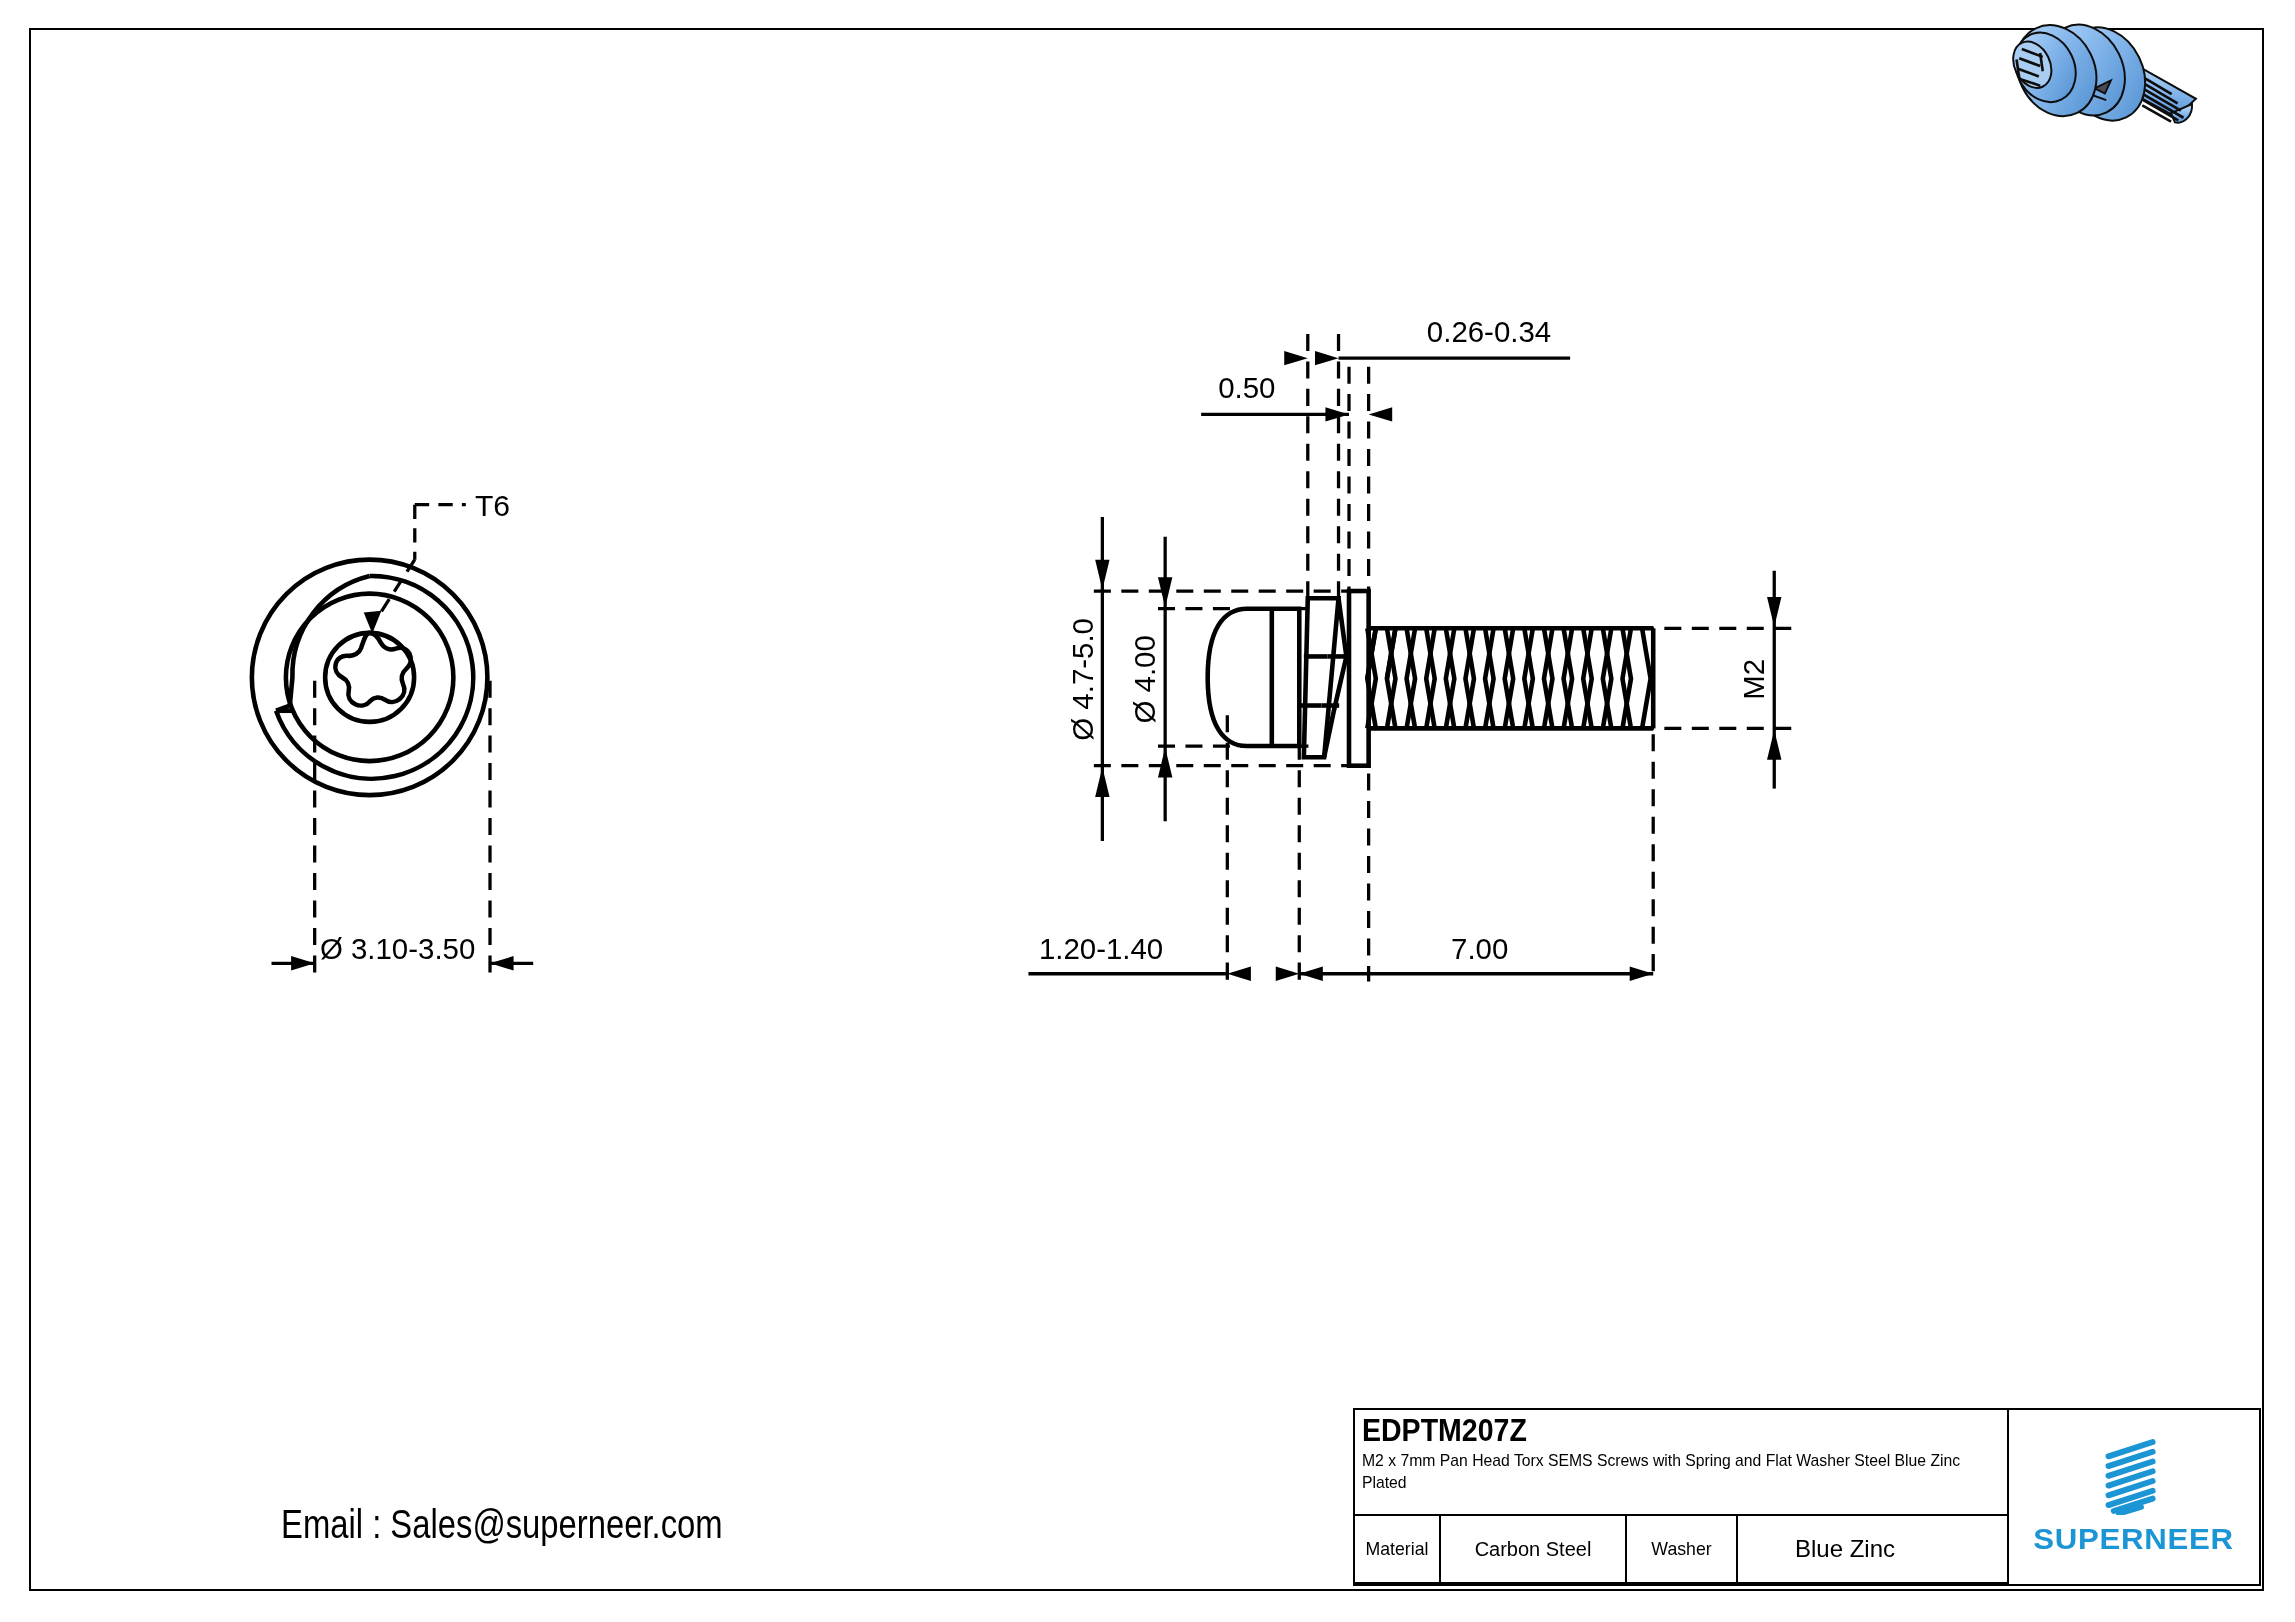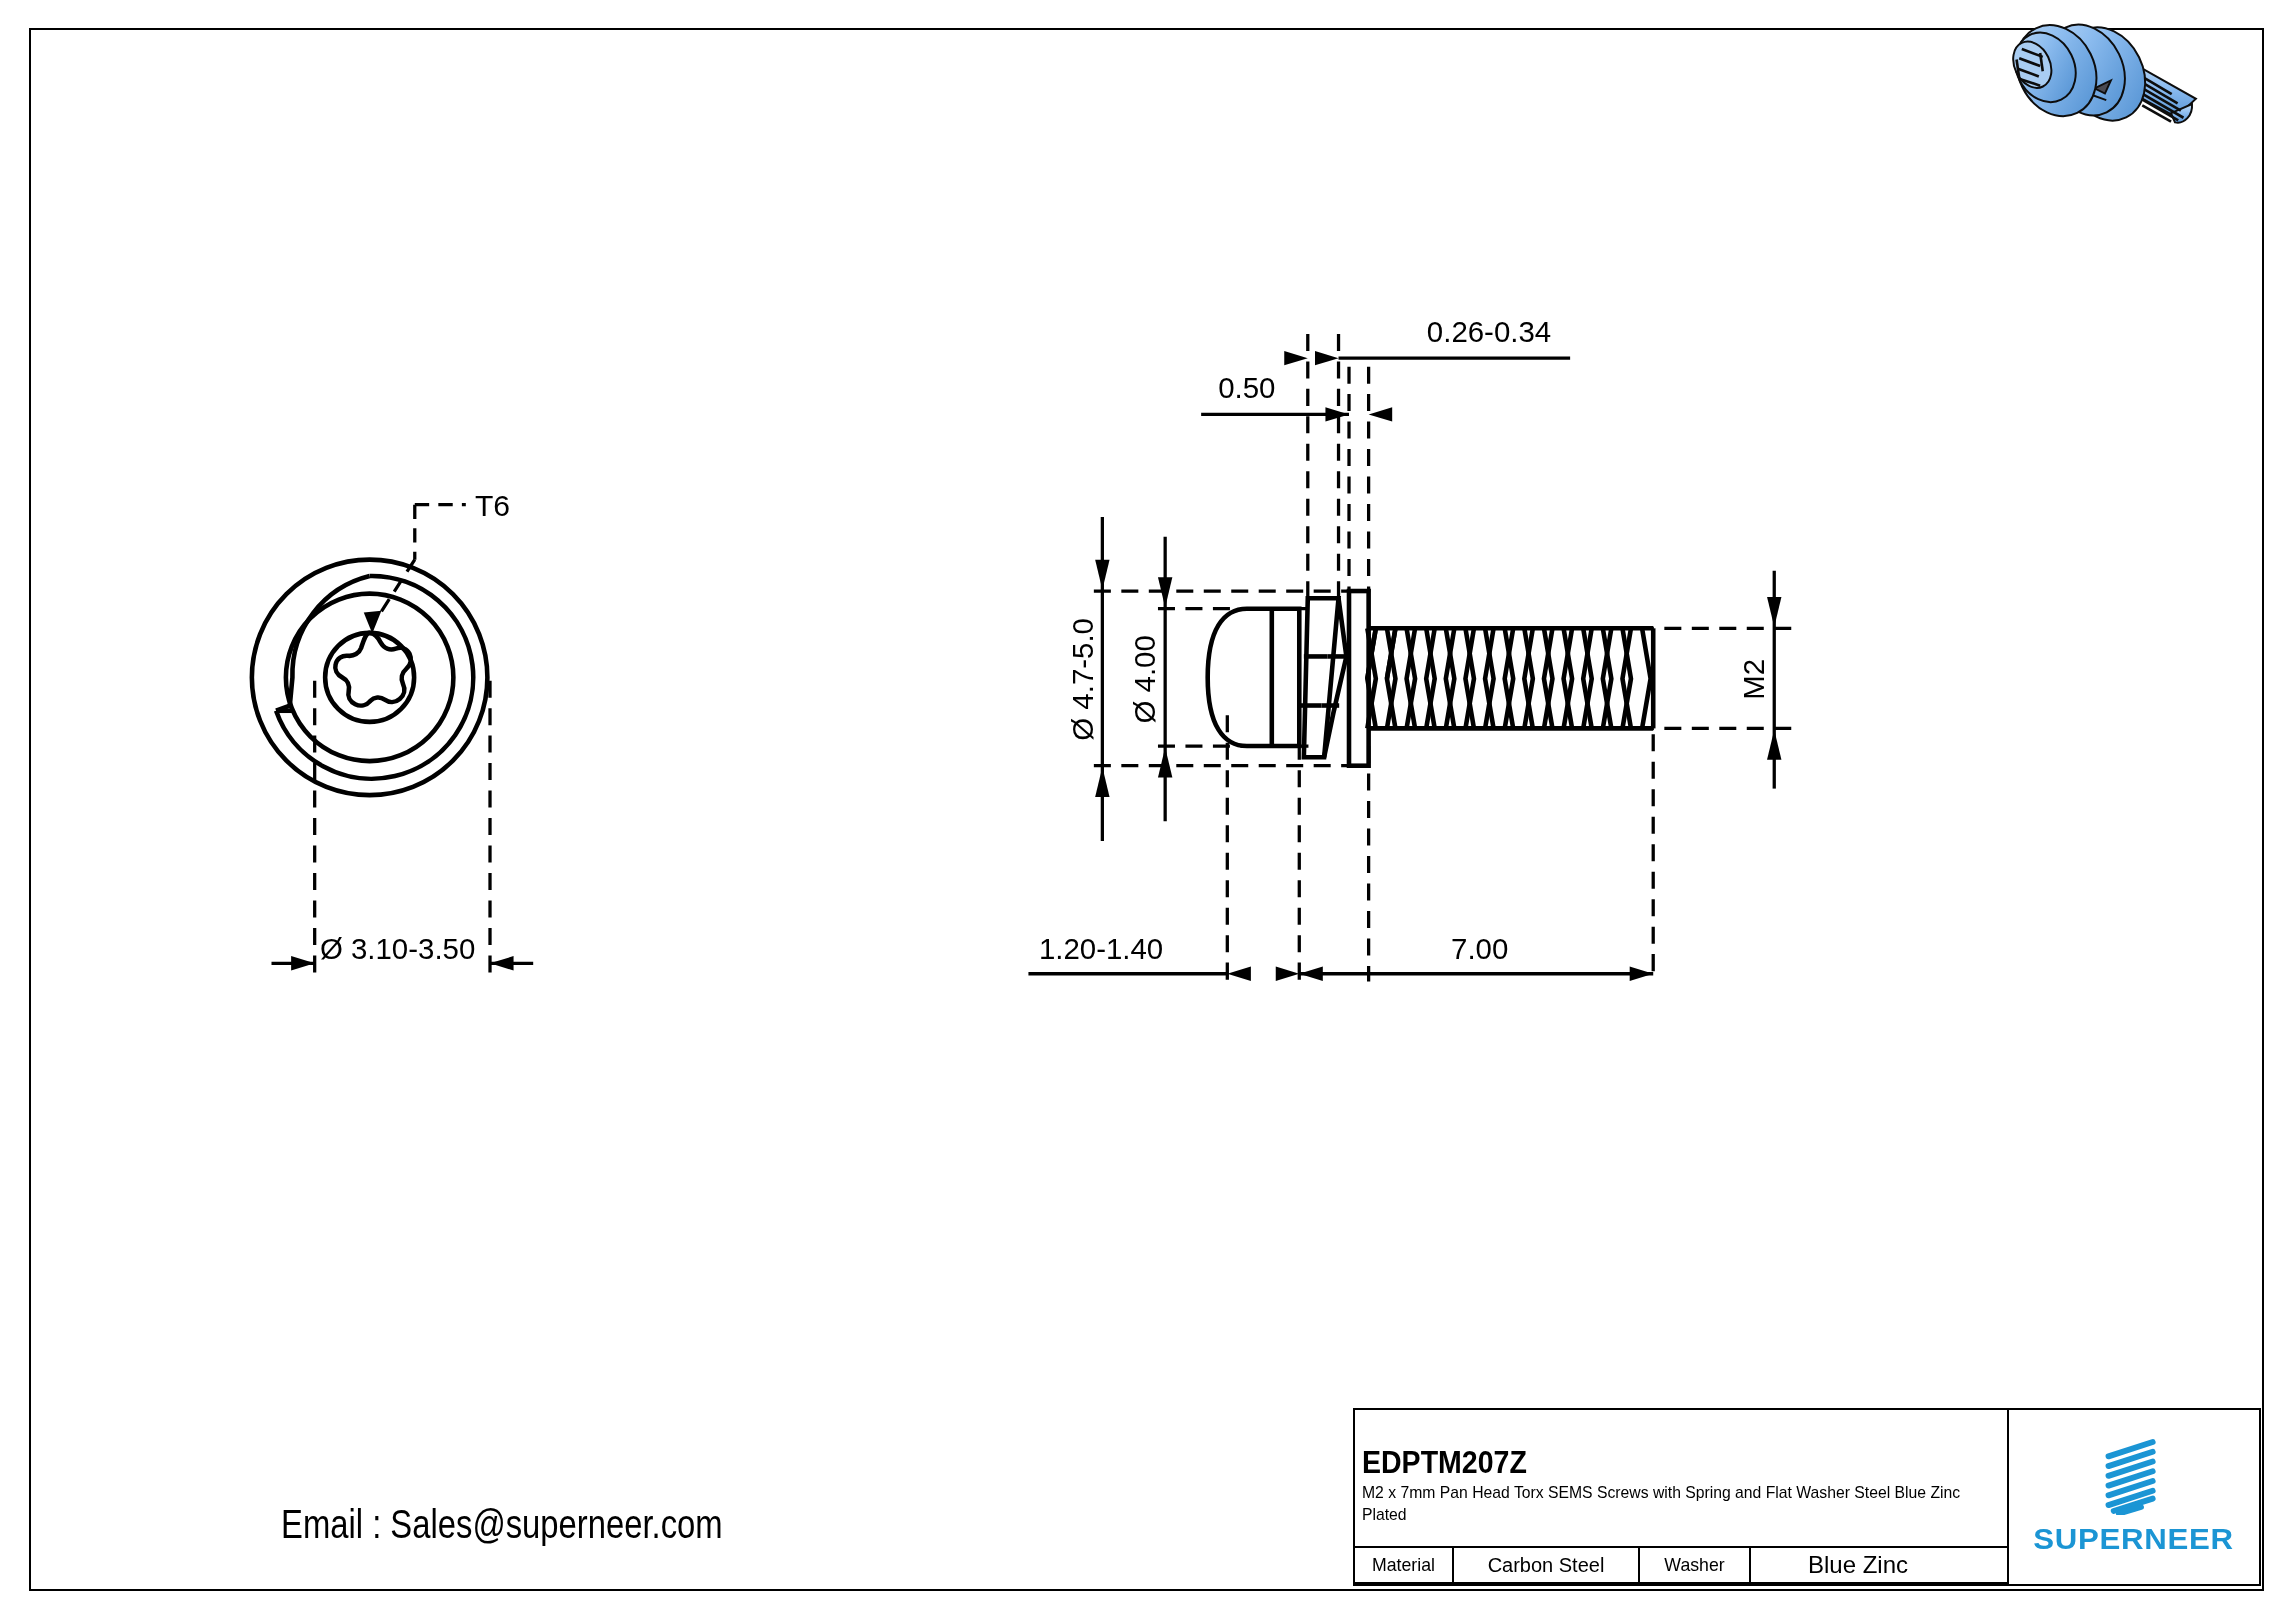--- a/index.html
+++ b/index.html
@@ -6,30 +6,30 @@
   body{width:2295px;height:1623px;position:relative;font-family:"Liberation Sans",sans-serif;overflow:hidden;}
 
   .frame{position:absolute;left:29.4px;top:27.5px;width:2235px;height:1563px;border:2.6px solid #000;box-sizing:border-box;}
 
   .svg-layer{position:absolute;left:0;top:0;width:2295px;height:1623px;}
 
   
   .title-block{position:absolute;left:1353px;top:1408px;width:908px;height:178px;
       border:2.6px solid #000;box-sizing:border-box;background:#fff;display:flex;}
   .tb-left{width:654px;height:100%;display:flex;flex-direction:column;border-right:2.6px solid #000;box-sizing:border-box;}
-  .tb-desc{flex:0 0 106px;box-sizing:border-box;padding:5.2px 6.5px 0 6.5px;border-bottom:2.6px solid #000;margin-top:32px;}
+  .tb-desc{flex:0 0 106px;box-sizing:border-box;padding:5.2px 6.5px 0 6.5px;border-bottom:2.6px solid #000;}
   .tb-code{font-size:31px;font-weight:bold;letter-spacing:0px;line-height:1.02;
       font-family:"Liberation Sans",sans-serif;transform:scaleX(0.92);transform-origin:left center;}
   .tb-name{font-size:16.4px;line-height:1.32;margin-top:3.3px;transform:scaleX(0.96);transform-origin:left center;}
   .tb-row{display:flex;flex:1 1 0;align-items:stretch;}
   .tb-row.top{border-bottom:2px solid #000;}
   .tb-cell{display:flex;align-items:center;justify-content:center;box-sizing:border-box;
       border-right:2px solid #000;font-size:17.7px;}
   .tb-cell.last{border-right:none;}
-  .c-label{width:99px;}
+  .c-label{width:86px;}
   .c-val1{width:186px;font-size:20px;}
   .c-finish{width:111px;}
   .c-val2{width:214px;font-size:24px;}
   .c-web{width:325px;color:#1577be;font-size:18.3px;}
   .tb-right{flex:1;display:flex;flex-direction:column;align-items:center;justify-content:center;gap:7px;}
   .logo-mark{width:65px;height:77px;}
   .logo-word{color:#1b95d4;font-size:30px;font-weight:bold;letter-spacing:0.7px;
       transform:scaleX(1.04);transform-origin:center;}
 
   

